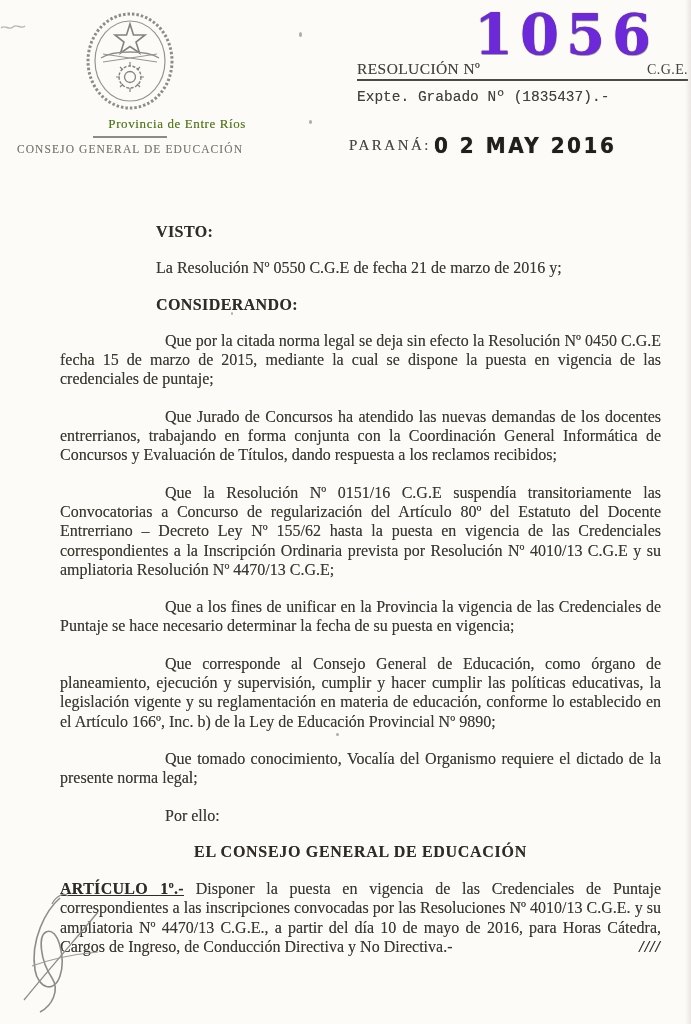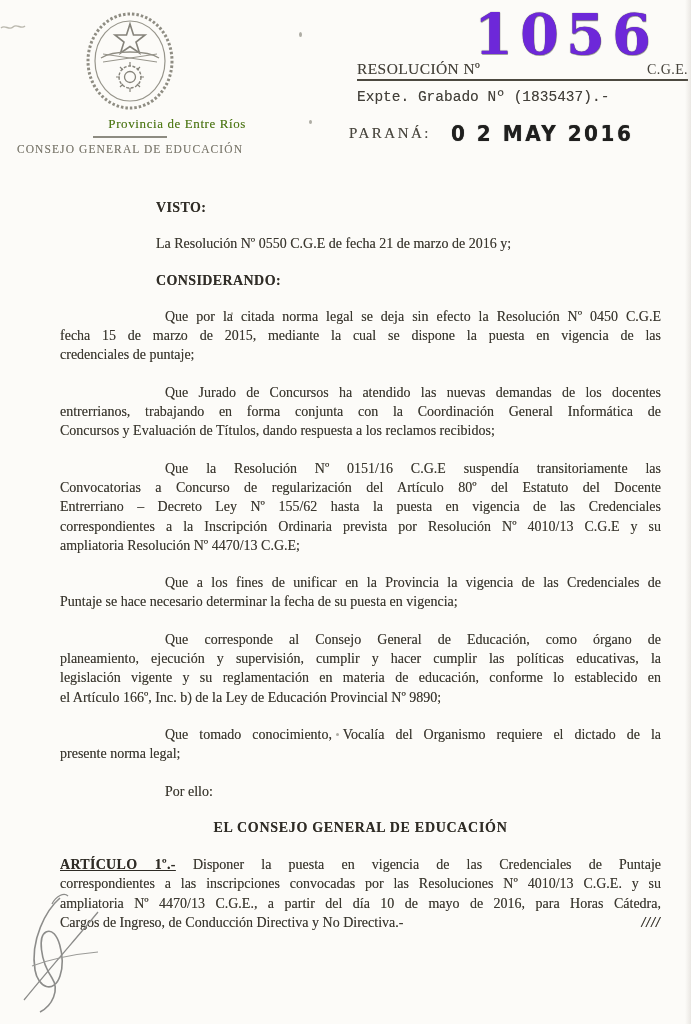--- a/index.html
+++ b/index.html
@@ -53,38 +53,38 @@
   }
   .res-label{font-size:15.5px;letter-spacing:.4px;color:#45423a;text-shadow:0 0 .5px rgba(69,66,58,.5);}
   .res-cge{font-size:14px;letter-spacing:.4px;color:#45423a;}
   .expte{
     position:absolute;left:357px;top:89px;
     font-size:14.5px;color:#43403a;
     text-shadow:0 0 .5px rgba(67,64,58,.45);
     font-family:Liberation Mono, monospace;
   }
   .city-row{
-    position:absolute;left:349px;top:121px;
-    display:flex;align-items:center;gap:20px;justify-content:space-between;
+    position:absolute;left:349px;top:133px;
+    display:flex;align-items:center;gap:3px;justify-content:space-between;
   }
   .city-label{
     font-size:15px;letter-spacing:2.5px;color:#4a473f;
     text-shadow:0 0 .5px rgba(74,71,63,.5);
   }
   .date-stamp{
     font-family:"DejaVu Sans", sans-serif;
     font-weight:bold;font-size:20px;letter-spacing:2.5px;
     color:#1f1f1e;
     transform:scaleY(1.08);
     text-shadow:0 0 .7px rgba(25,25,24,.8);
   }
   
   .doc-body{
-    position:absolute;left:60px;top:198px;width:601px;
-    font-size:14px;line-height:19.3px;
+    position:absolute;left:60px;top:222px;width:601px;
+    font-size:16px;line-height:19.3px;
     color:#3b3830;
     text-shadow:0 0 .55px rgba(62,58,48,.55);
   }
   .sec-head{font-weight:bold;color:#302d27;margin:0 0 17px 96px;letter-spacing:.4px;}
   .visto-line{margin:0 0 17px 96px;}
   .para{margin:0 0 18px 0;}
   .line{text-align:justify;text-align-last:justify;}
   .line.first{text-indent:105px;}
   .line.last{text-align-last:left;}
   .por-ello{margin:0 0 17px 105px;}

